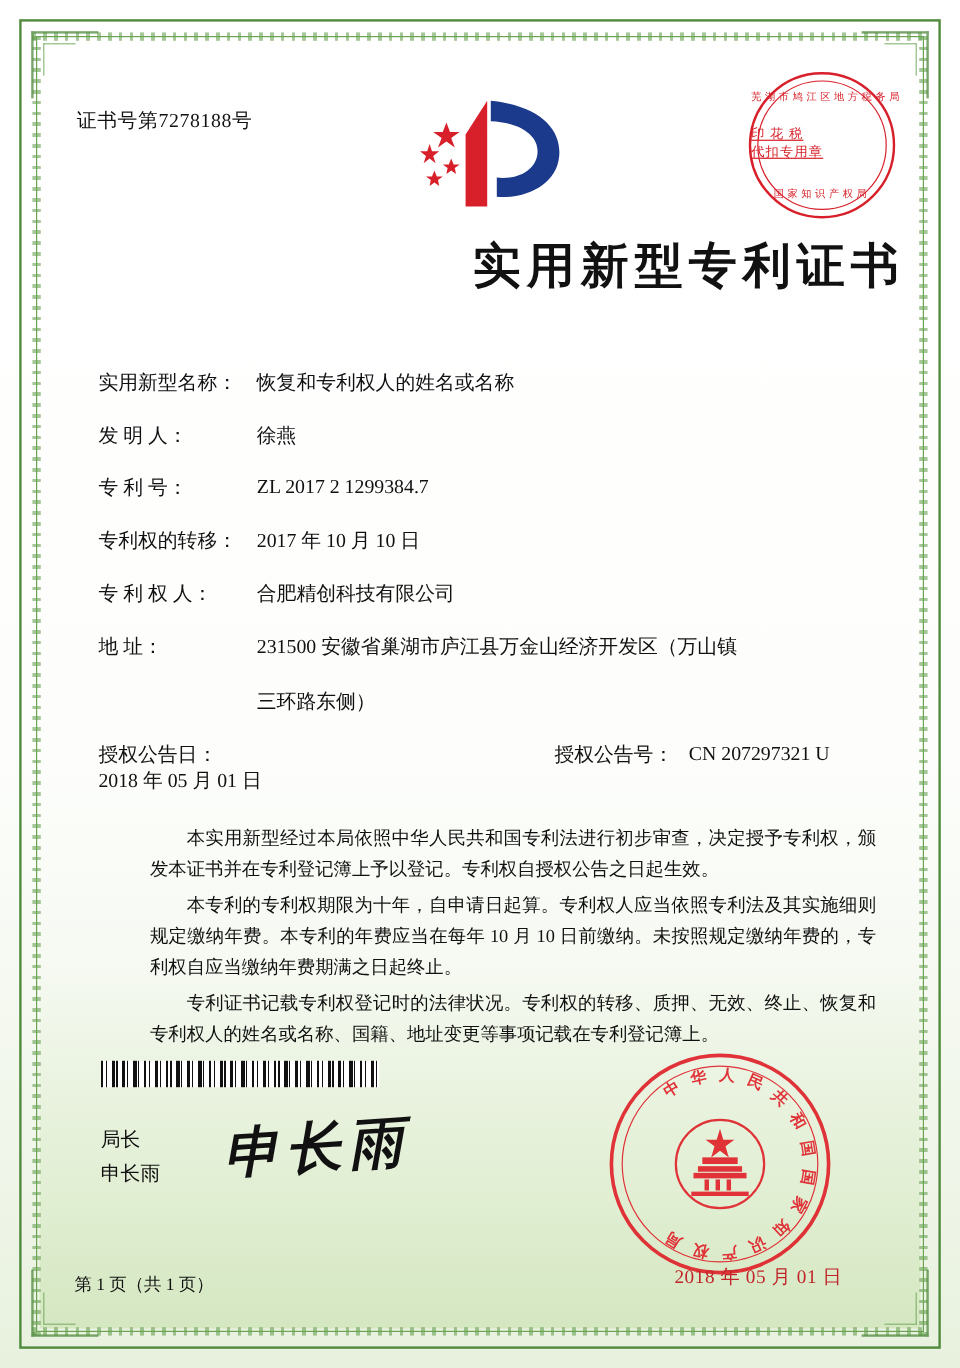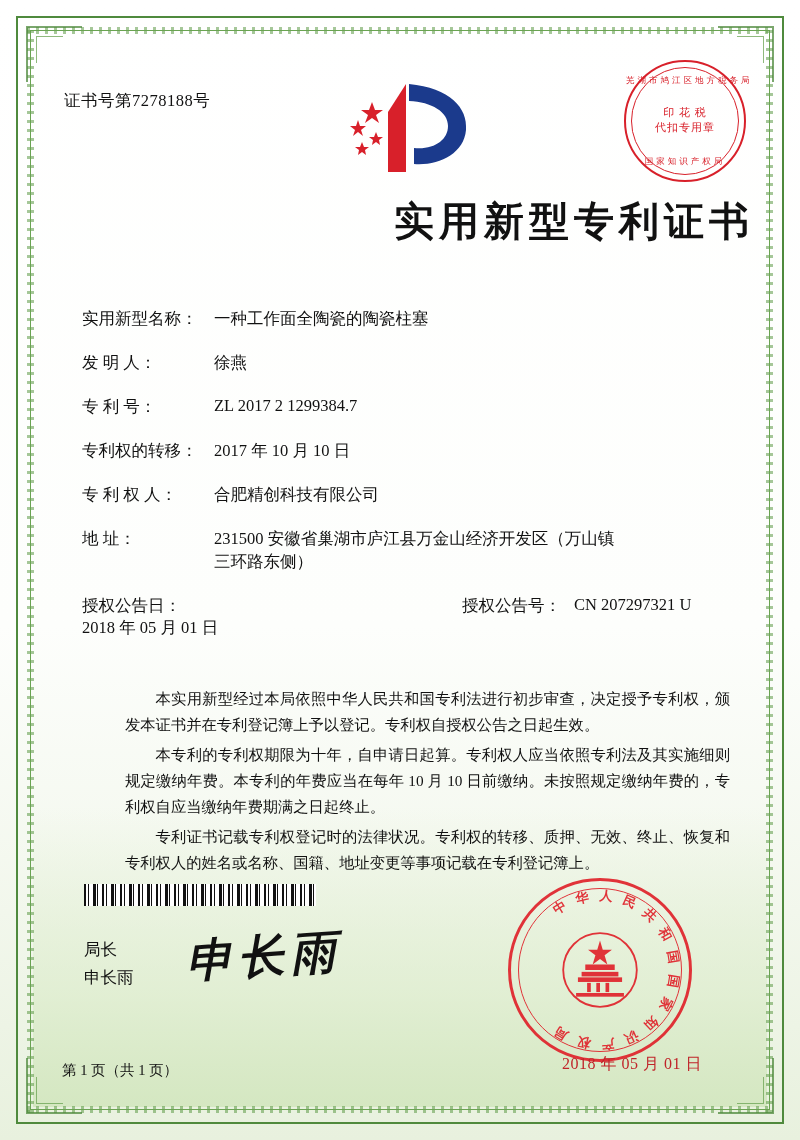--- a/index.html
+++ b/index.html
@@ -124,24 +124,25 @@
     font-size: 8.5px;
     letter-spacing: 3px;
     white-space: nowrap;
   }
   .seal-top .arc-top { top: 13px; }
   .seal-top .arc-bottom { bottom: 12px; }
   .seal-top .center-lines {
     position: absolute;
     left: 0; right: 0; top: 50%;
     transform: translateY(-52%);
-    text-align: center;
+    text-align: left;
     font-size: 11px;
     line-height: 15px;
     letter-spacing: 1px;
+    text-decoration: underline;
   }
 
   h1.title {
     position: absolute;
     left: 0; right: 0;
     top: 148px;
     text-align: right;
     margin: 0;
     font-size: 40px;
     font-weight: bold;
@@ -166,21 +167,21 @@
   .field-label {
     flex: 0 0 auto;
     width: 132px;
     white-space: pre;
   }
   .field-value {
     flex: 1 1 auto;
   }
   .field-value .sub {
     display: block;
-    margin-top: 1px;
+    margin-top: 24px;
   }
   .row-two {
     display: flex;
     margin-bottom: 10px;
   }
   .row-two .cell-left { width: 380px; display: flex; flex-direction: column; }
   .row-two .cell-right { display: flex; }
   .row-two .cell-right .field-label { width: 112px; }
 
   .paragraphs {
@@ -334,21 +335,21 @@
       </div>
       <div class="arc-bottom">国家知识产权局</div>
     </div>
 
     <h1 class="title">实用新型专利证书</h1>
 
     <div class="fields">
 
       <div class="field-row">
         <div class="field-label">实用新型名称：</div>
-        <div class="field-value">一种工作面全陶瓷的陶瓷柱塞</div>
+        <div class="field-value">恢复和专利权人的姓名或名称</div>
       </div>
 
       <div class="field-row">
         <div class="field-label">发 明 人：</div>
         <div class="field-value">徐燕</div>
       </div>
 
       <div class="field-row">
         <div class="field-label">专 利 号：</div>
         <div class="field-value">ZL 2017 2 1299384.7</div>

